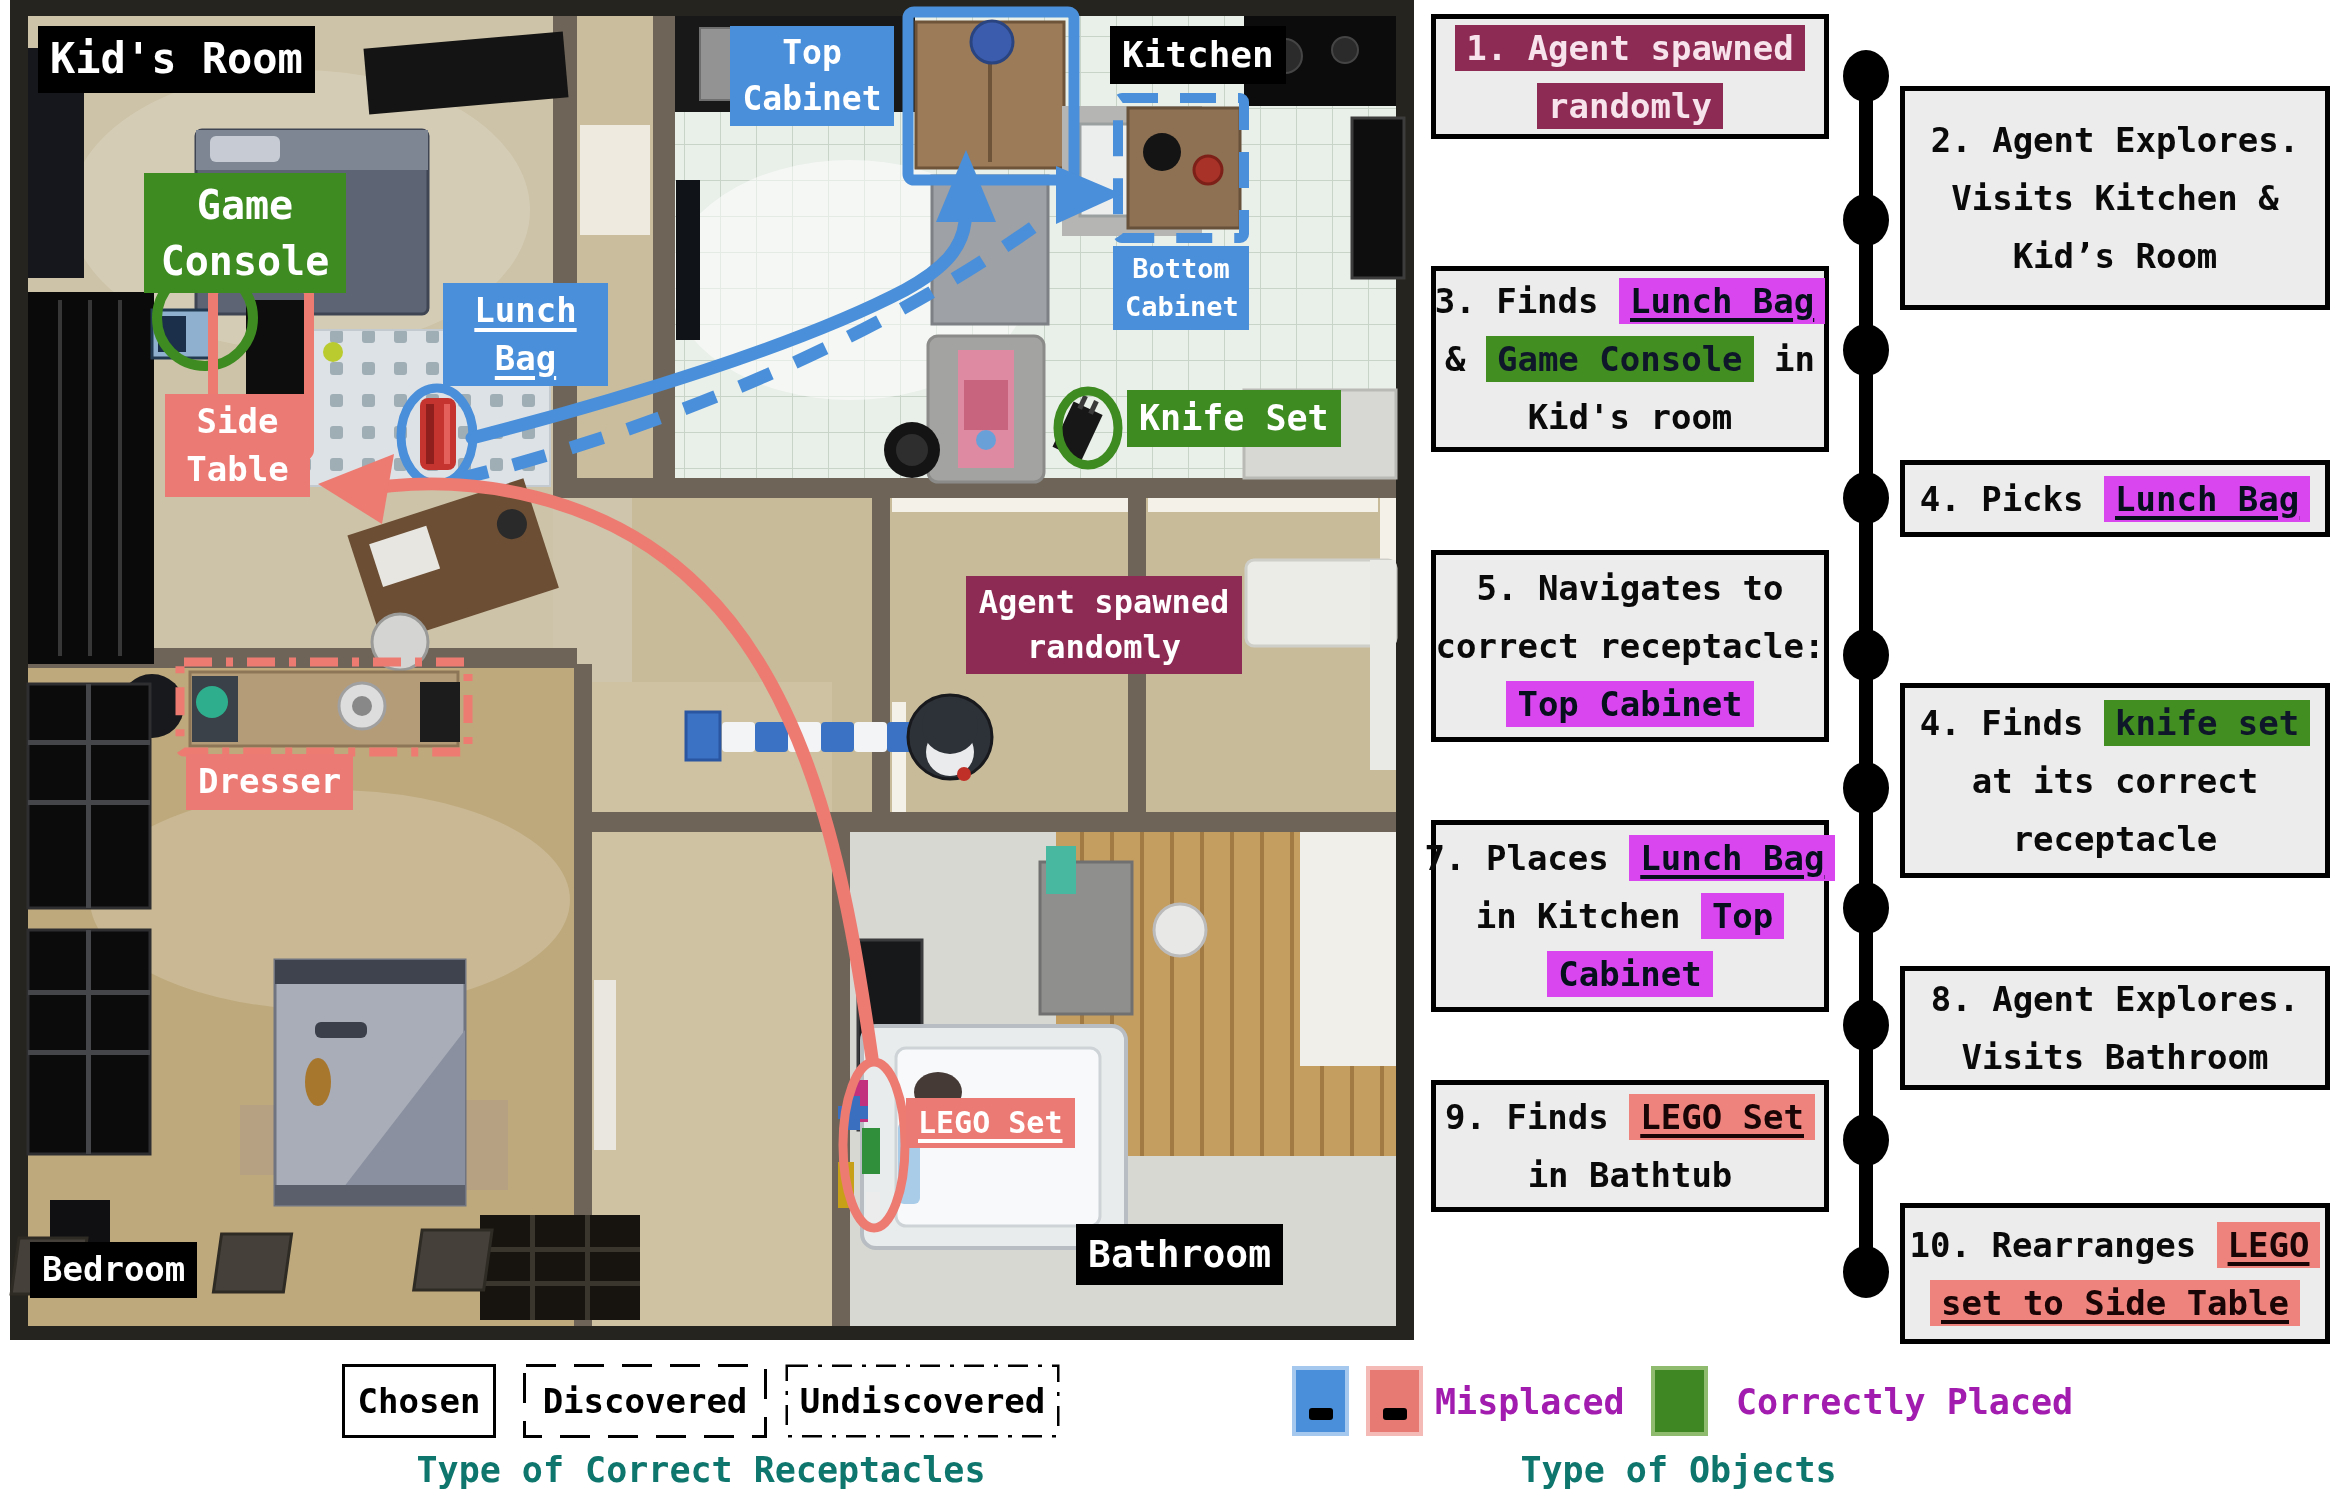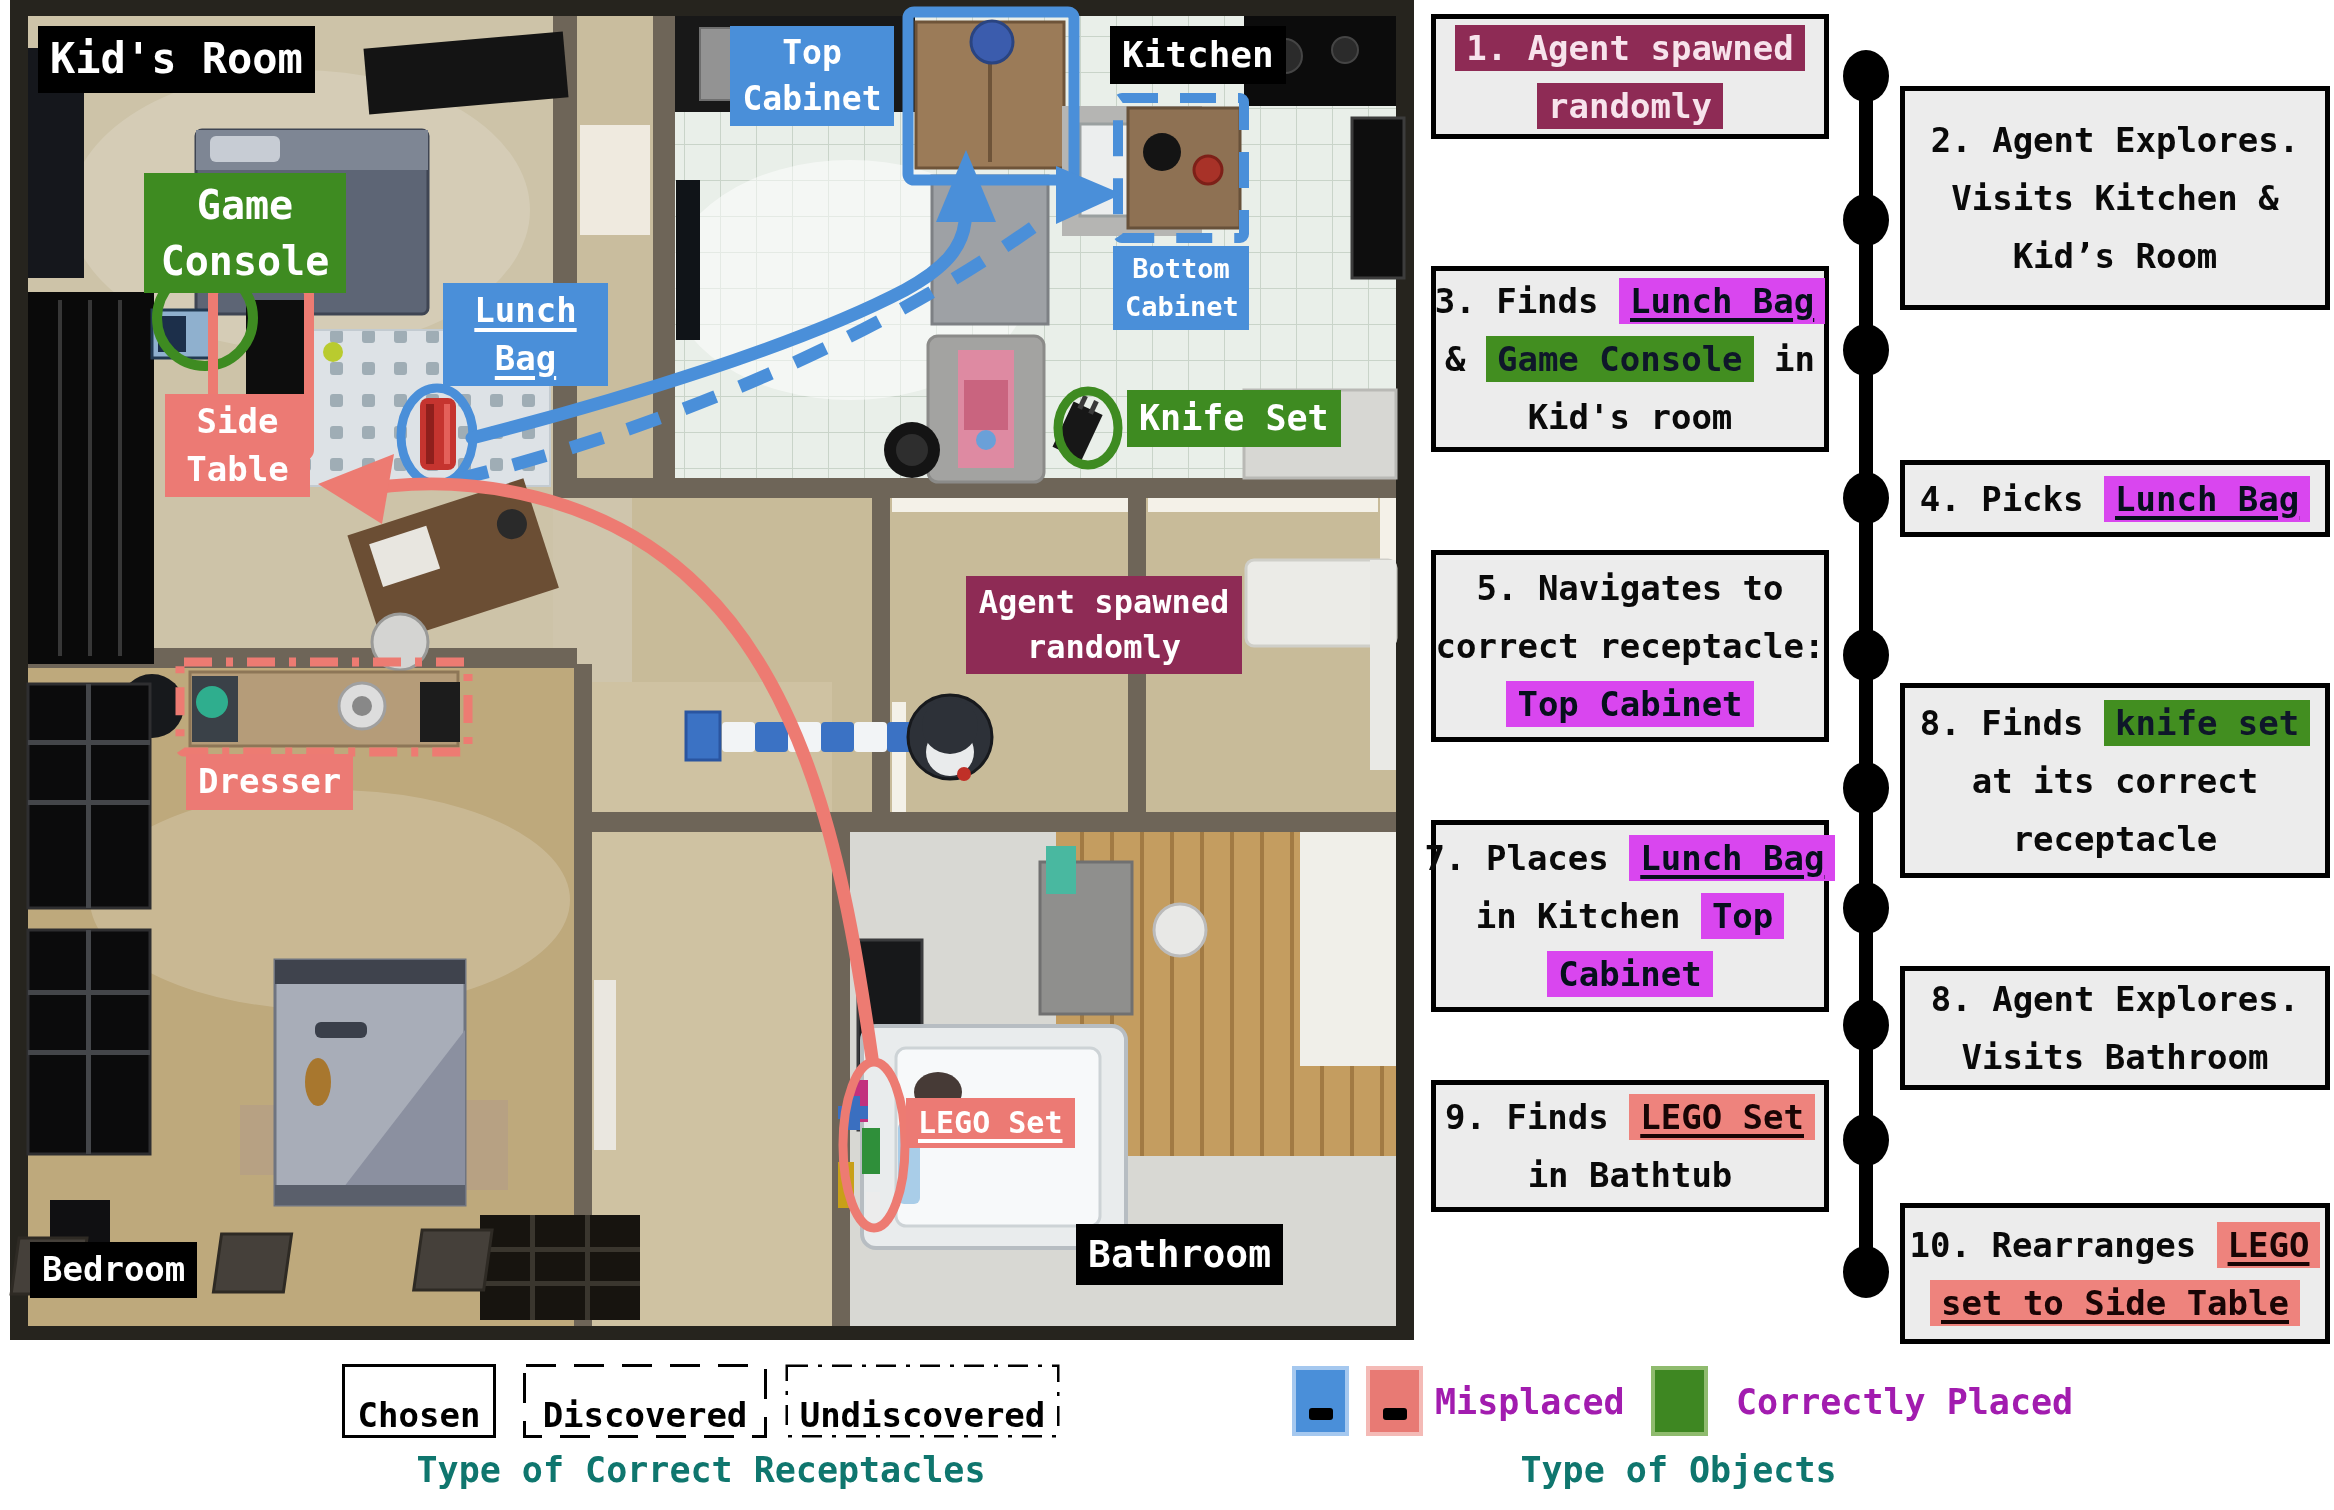--- a/index.html
+++ b/index.html
@@ -27,21 +27,21 @@
   .tl-box.right{left:1900px;width:430px;}
   .tl-row{line-height:58px;text-align:center;white-space:nowrap;}
   .hl{padding:3px 11px;}
   .hl-maroon{background:#8e2b55;color:#f7e3ec;}
   .hl-blue{background:#d946ef;color:#06101c;}
   .hl-green{background:#428e20;color:#0f172a;}
   .hl-red{background:#ee837d;color:#190505;}
   .u{text-decoration:underline;text-decoration-thickness:4px;text-underline-offset:5px;}
 
   
-  .lg-box{position:absolute;display:flex;align-items:flex-end;justify-content:center;
+  .lg-box{position:absolute;display:flex;align-items:center;justify-content:center;
           font-size:34px;font-weight:bold;color:#000;background:#fff;box-sizing:border-box;}
   .lg-text{position:absolute;font-size:35px;font-weight:bold;color:#a21caf;white-space:nowrap;}
   .lg-caption{position:absolute;font-size:35px;font-weight:bold;color:#0f766e;text-align:center;}
   .sw{position:absolute;width:57px;height:70px;box-sizing:border-box;}
   .sw .underscore{position:absolute;left:50%;transform:translateX(-50%);bottom:12px;
                   width:24px;height:12px;background:#000;border-radius:3px;}
 </style>
 </head>
 <body>
 
@@ -347,21 +347,21 @@
   </div>
   <div class="tl-box right" style="top:460px;height:77px">
     <div class="tl-row"><span>4. Picks </span><span class="hl hl-blue u">Lunch Bag</span></div>
   </div>
   <div class="tl-box left" style="top:550px;height:192px">
     <div class="tl-row"><span>5. Navigates to</span></div>
     <div class="tl-row"><span>correct receptacle:</span></div>
     <div class="tl-row"><span class="hl hl-blue">Top Cabinet</span></div>
   </div>
   <div class="tl-box right" style="top:683px;height:195px">
-    <div class="tl-row"><span>8. Finds </span><span class="hl hl-green">knife set</span></div>
+    <div class="tl-row"><span>4. Finds </span><span class="hl hl-green">knife set</span></div>
     <div class="tl-row"><span>at its correct</span></div>
     <div class="tl-row"><span>receptacle</span></div>
   </div>
   <div class="tl-box left" style="top:820px;height:192px">
     <div class="tl-row"><span>7. Places </span><span class="hl hl-blue u">Lunch Bag</span></div>
     <div class="tl-row"><span>in Kitchen </span><span class="hl hl-blue">Top</span></div>
     <div class="tl-row"><span class="hl hl-blue">Cabinet</span></div>
   </div>
   <div class="tl-box right" style="top:966px;height:124px">
     <div class="tl-row"><span>8. Agent Explores.</span></div>

